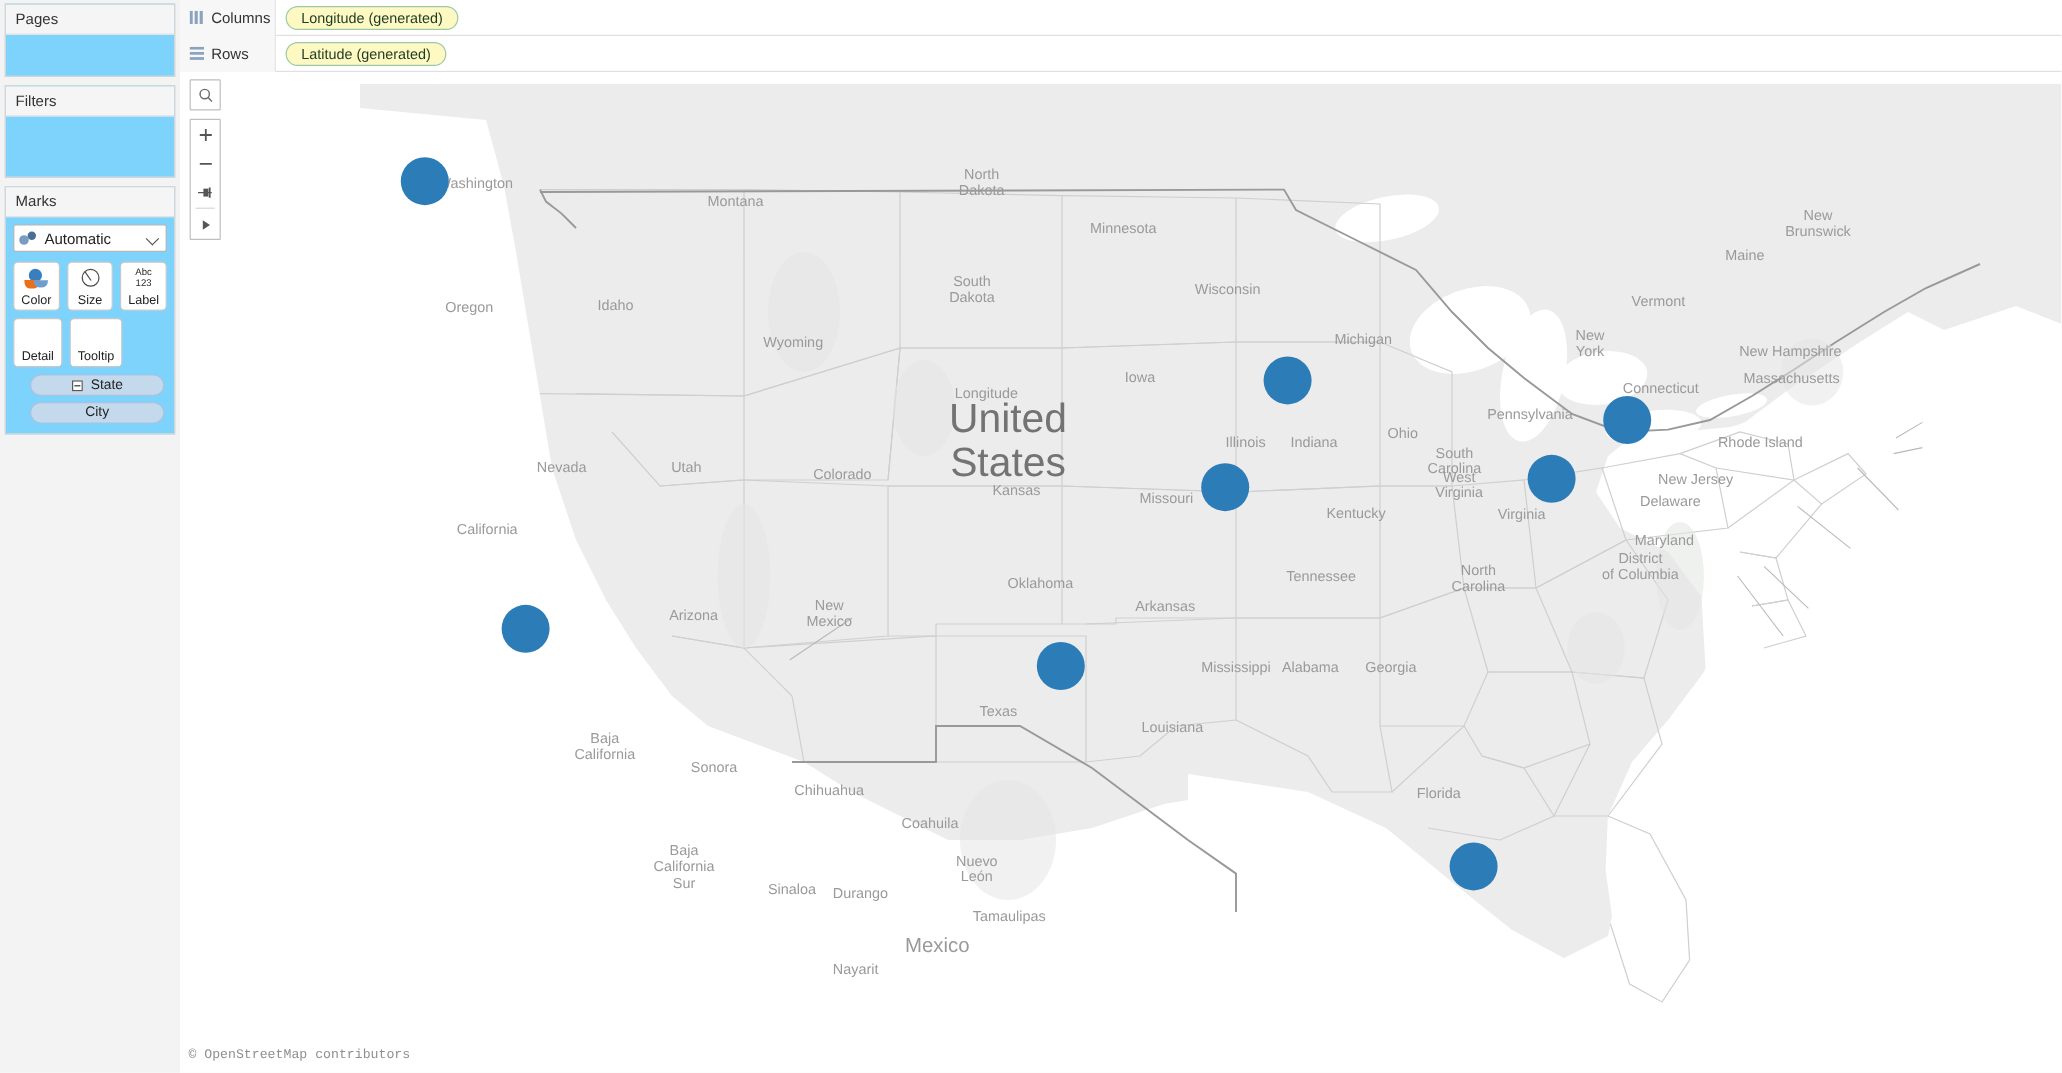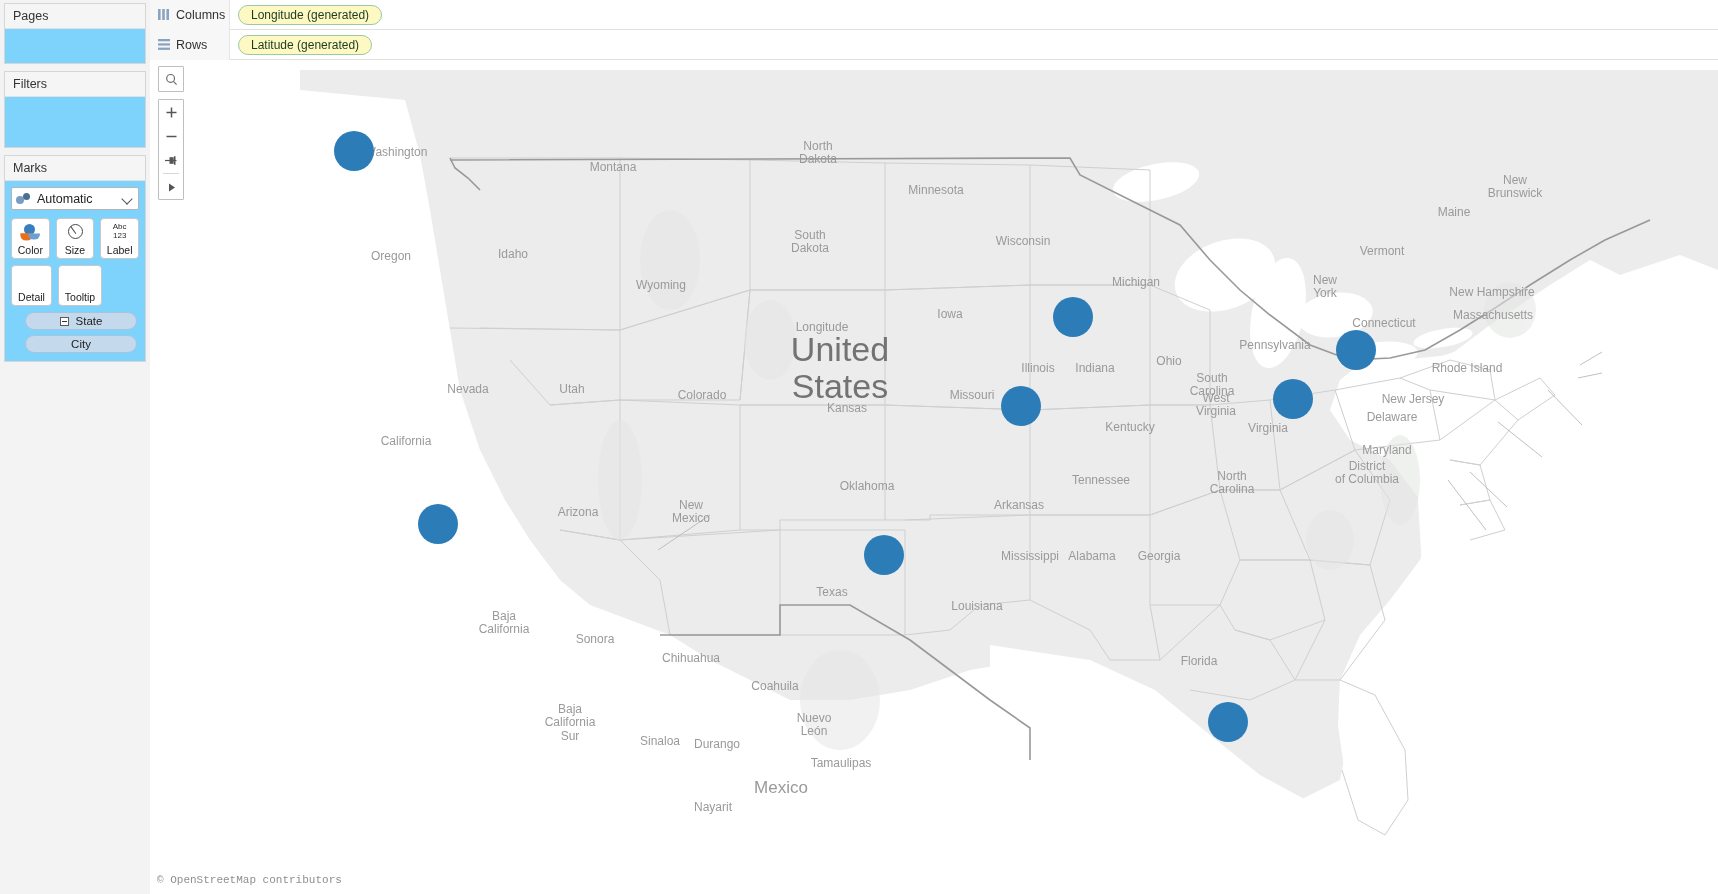--- a/index.html
+++ b/index.html
@@ -389,36 +389,36 @@
           <div class="mlabel" style="left: 1317px; top: 309px; font-size: 12px;">Rhode Island</div>
           <div class="mlabel" style="left: 672px; top: 268px; font-size: 12px;">Longitude</div>
           <div class="mlabel" style="left: 888px; top: 309px; font-size: 12px;">Illinois</div>
           <div class="mlabel" style="left: 945px; top: 309px; font-size: 12px;">Indiana</div>
           <div class="mlabel" style="left: 1019px; top: 302px; font-size: 12px;">Ohio</div>
           <div class="mlabel" style="left: 1125px; top: 286px; font-size: 12px;">Pennsylvania</div>
           <div class="mlabel" style="left: 318px; top: 330px; font-size: 12px;">Nevada</div>
           <div class="mlabel" style="left: 422px; top: 330px; font-size: 12px;">Utah</div>
           <div class="mlabel" style="left: 552px; top: 336px; font-size: 12px;">Colorado</div>
           <div class="mlabel" style="left: 697px; top: 349px; font-size: 12px;">Kansas</div>
-          <div class="mlabel" style="left: 822px; top: 336px; font-size: 12px;">Missouri</div>
+          <div class="mlabel" style="left: 822px; top: 356px; font-size: 12px;">Missouri</div>
           <div class="mlabel" style="left: 980px; top: 368px; font-size: 12px;">Kentucky</div>
           <div class="mlabel" style="left: 1066px; top: 345px; font-size: 12px;">West
 Virginia</div>
           <div class="mlabel" style="left: 1118px; top: 369px; font-size: 12px;">Virginia</div>
           <div class="mlabel" style="left: 1263px; top: 340px; font-size: 12px;">New Jersey</div>
           <div class="mlabel" style="left: 1230px; top: 358px; font-size: 12px; margin-left: 12px;">Delaware</div>
           <div class="mlabel" style="left: 1237px; top: 391px; font-size: 12px;">Maryland</div>
           <div class="mlabel" style="left: 1217px; top: 413px; font-size: 12px;">District
 of Columbia</div>
           <div class="mlabel" style="left: 256px; top: 382px; font-size: 12px;">California</div>
           <div class="mlabel" style="left: 428px; top: 453px; font-size: 12px;">Arizona</div>
           <div class="mlabel" style="left: 541px; top: 452px; font-size: 12px;">New
 Mexico</div>
           <div class="mlabel" style="left: 717px; top: 427px; font-size: 12px;">Oklahoma</div>
-          <div class="mlabel" style="left: 821px; top: 446px; font-size: 12px; margin-left: 48px;">Arkansas</div>
+          <div class="mlabel" style="left: 821px; top: 446px; font-size: 12px;">Arkansas</div>
           <div class="mlabel" style="left: 951px; top: 421px; font-size: 12px;">Tennessee</div>
           <div class="mlabel" style="left: 1082px; top: 423px; font-size: 12px;">North
 Carolina</div>
           <div class="mlabel" style="left: 1062px; top: 325px; font-size: 12px;">South
 Carolina</div>
           <div class="mlabel" style="left: 880px; top: 497px; font-size: 12px;">Mississippi</div>
           <div class="mlabel" style="left: 942px; top: 497px; font-size: 12px;">Alabama</div>
           <div class="mlabel" style="left: 1009px; top: 497px; font-size: 12px;">Georgia</div>
           <div class="mlabel" style="left: 682px; top: 533px; font-size: 12px;">Texas</div>
           <div class="mlabel" style="left: 827px; top: 547px; font-size: 12px;">Louisiana</div>

